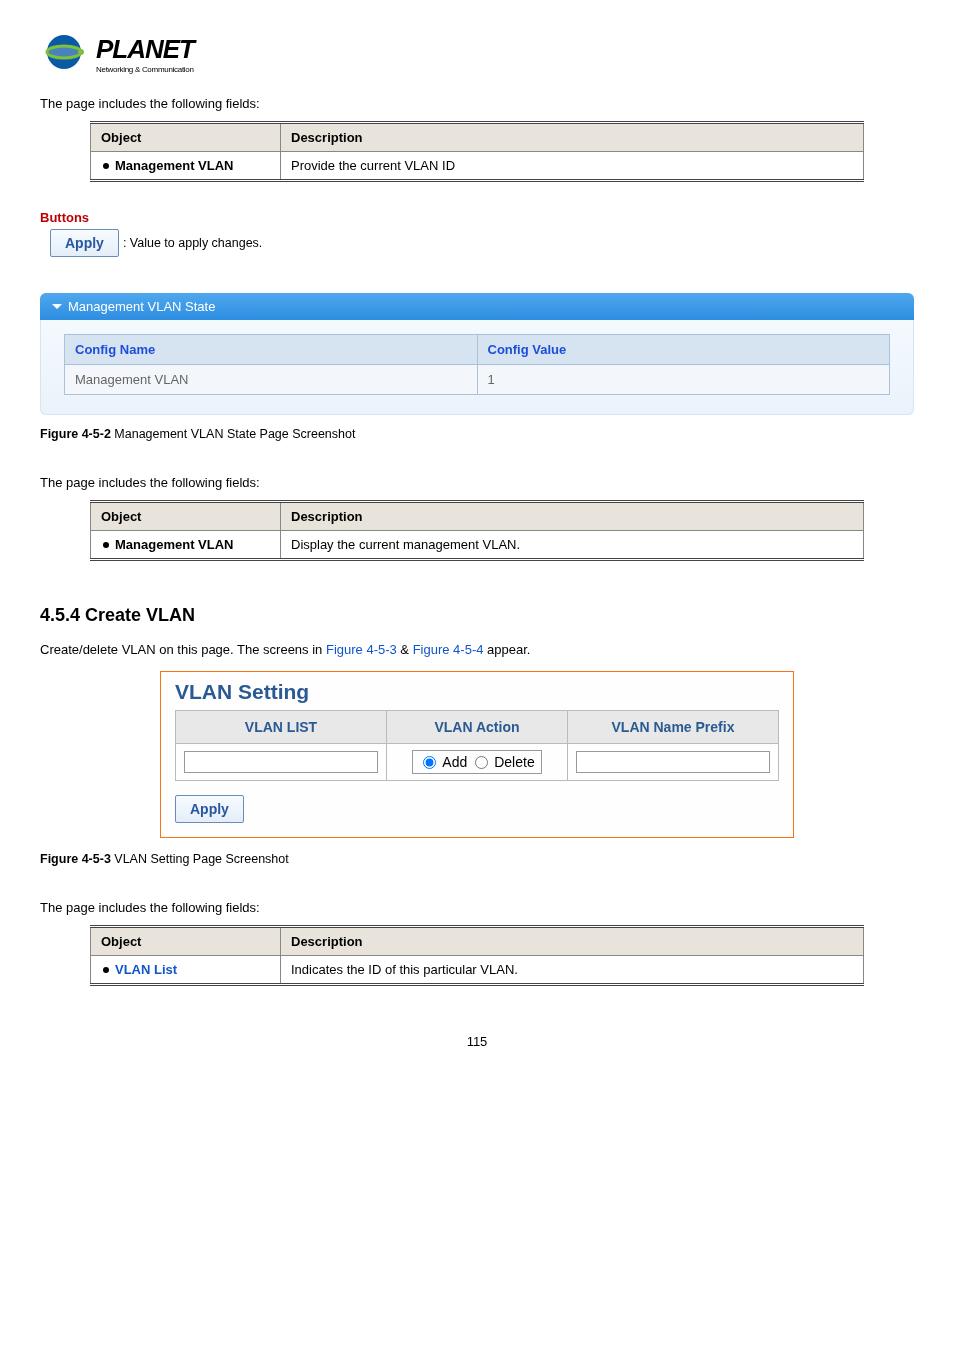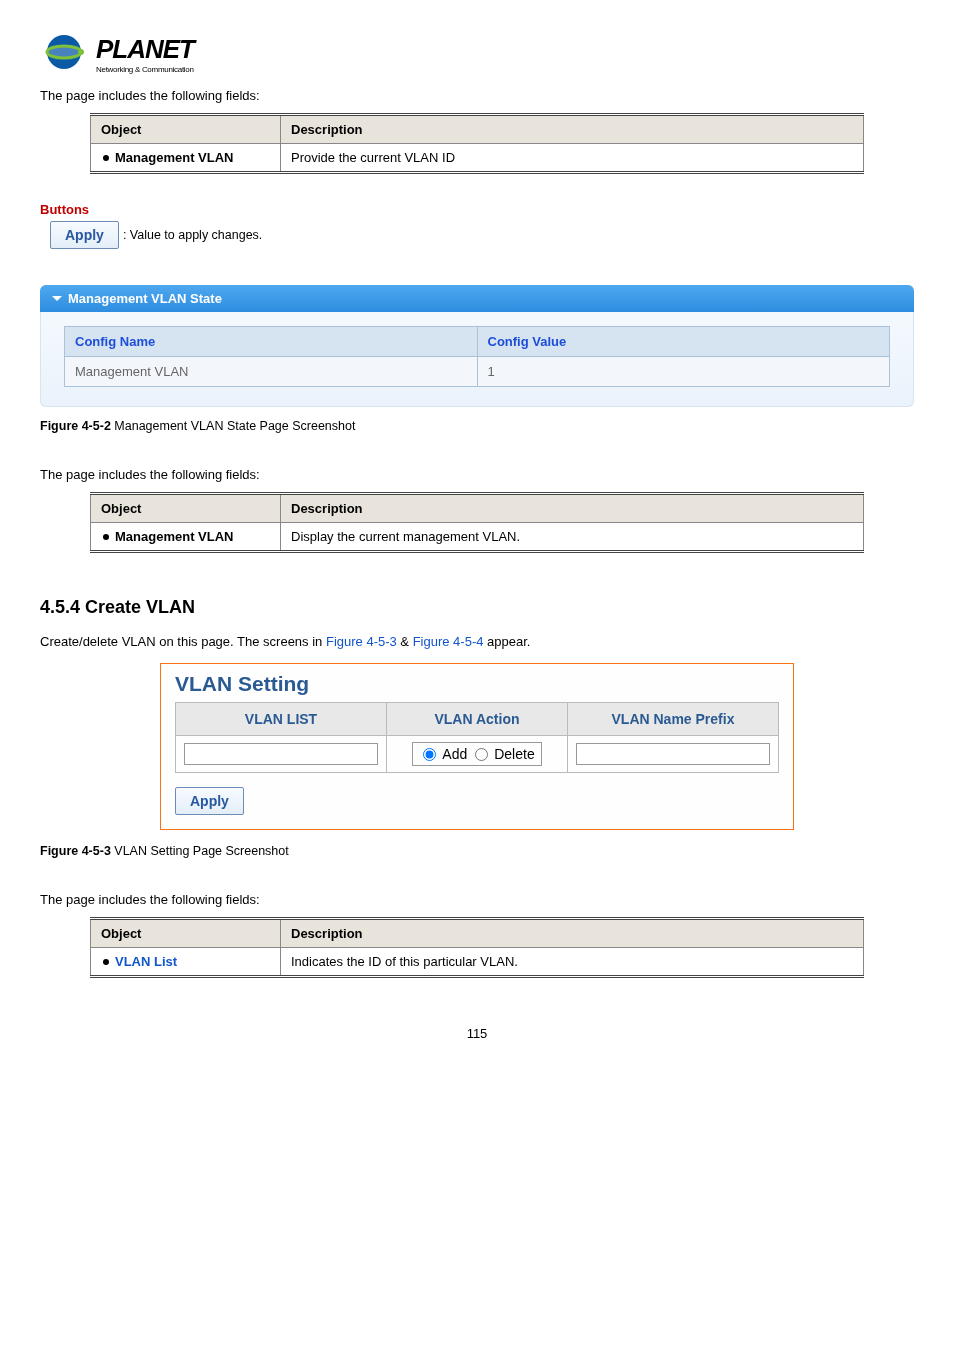--- a/index.html
+++ b/index.html
@@ -8,21 +8,21 @@
     font-size: 13px;
     color: #000;
     background: #fff;
     padding: 30px 40px;
     width: 954px;
   }
   .logo {
     display: flex;
     align-items: center;
     gap: 8px;
-    margin-bottom: 10px;
+    margin-bottom: 18px;
   }
   .logo-mark {
     width: 48px;
     height: 48px;
   }
   .logo-text {
     display: flex;
     flex-direction: column;
   }
   .logo-main {
@@ -101,21 +101,21 @@
   .panel {
     margin: 36px 0 12px 0;
     background: linear-gradient(#f7fbff,#eaf2fb);
     border-radius: 6px;
     padding: 0 0 16px 0;
     box-shadow: inset 0 0 0 1px #d8e4ef;
   }
   .panel-header {
     background: linear-gradient(#4fa8ef,#2d8de0);
     color: #fff;
-    font-weight: bold;
+    font-weight: normal;
     font-size: 13px;
     padding: 6px 12px;
     display: flex;
     align-items: center;
     gap: 6px;
     border-radius: 6px 6px 0 0;
   }
   .panel-caret {
     width: 0; height: 0;
     border-left: 5px solid transparent;

